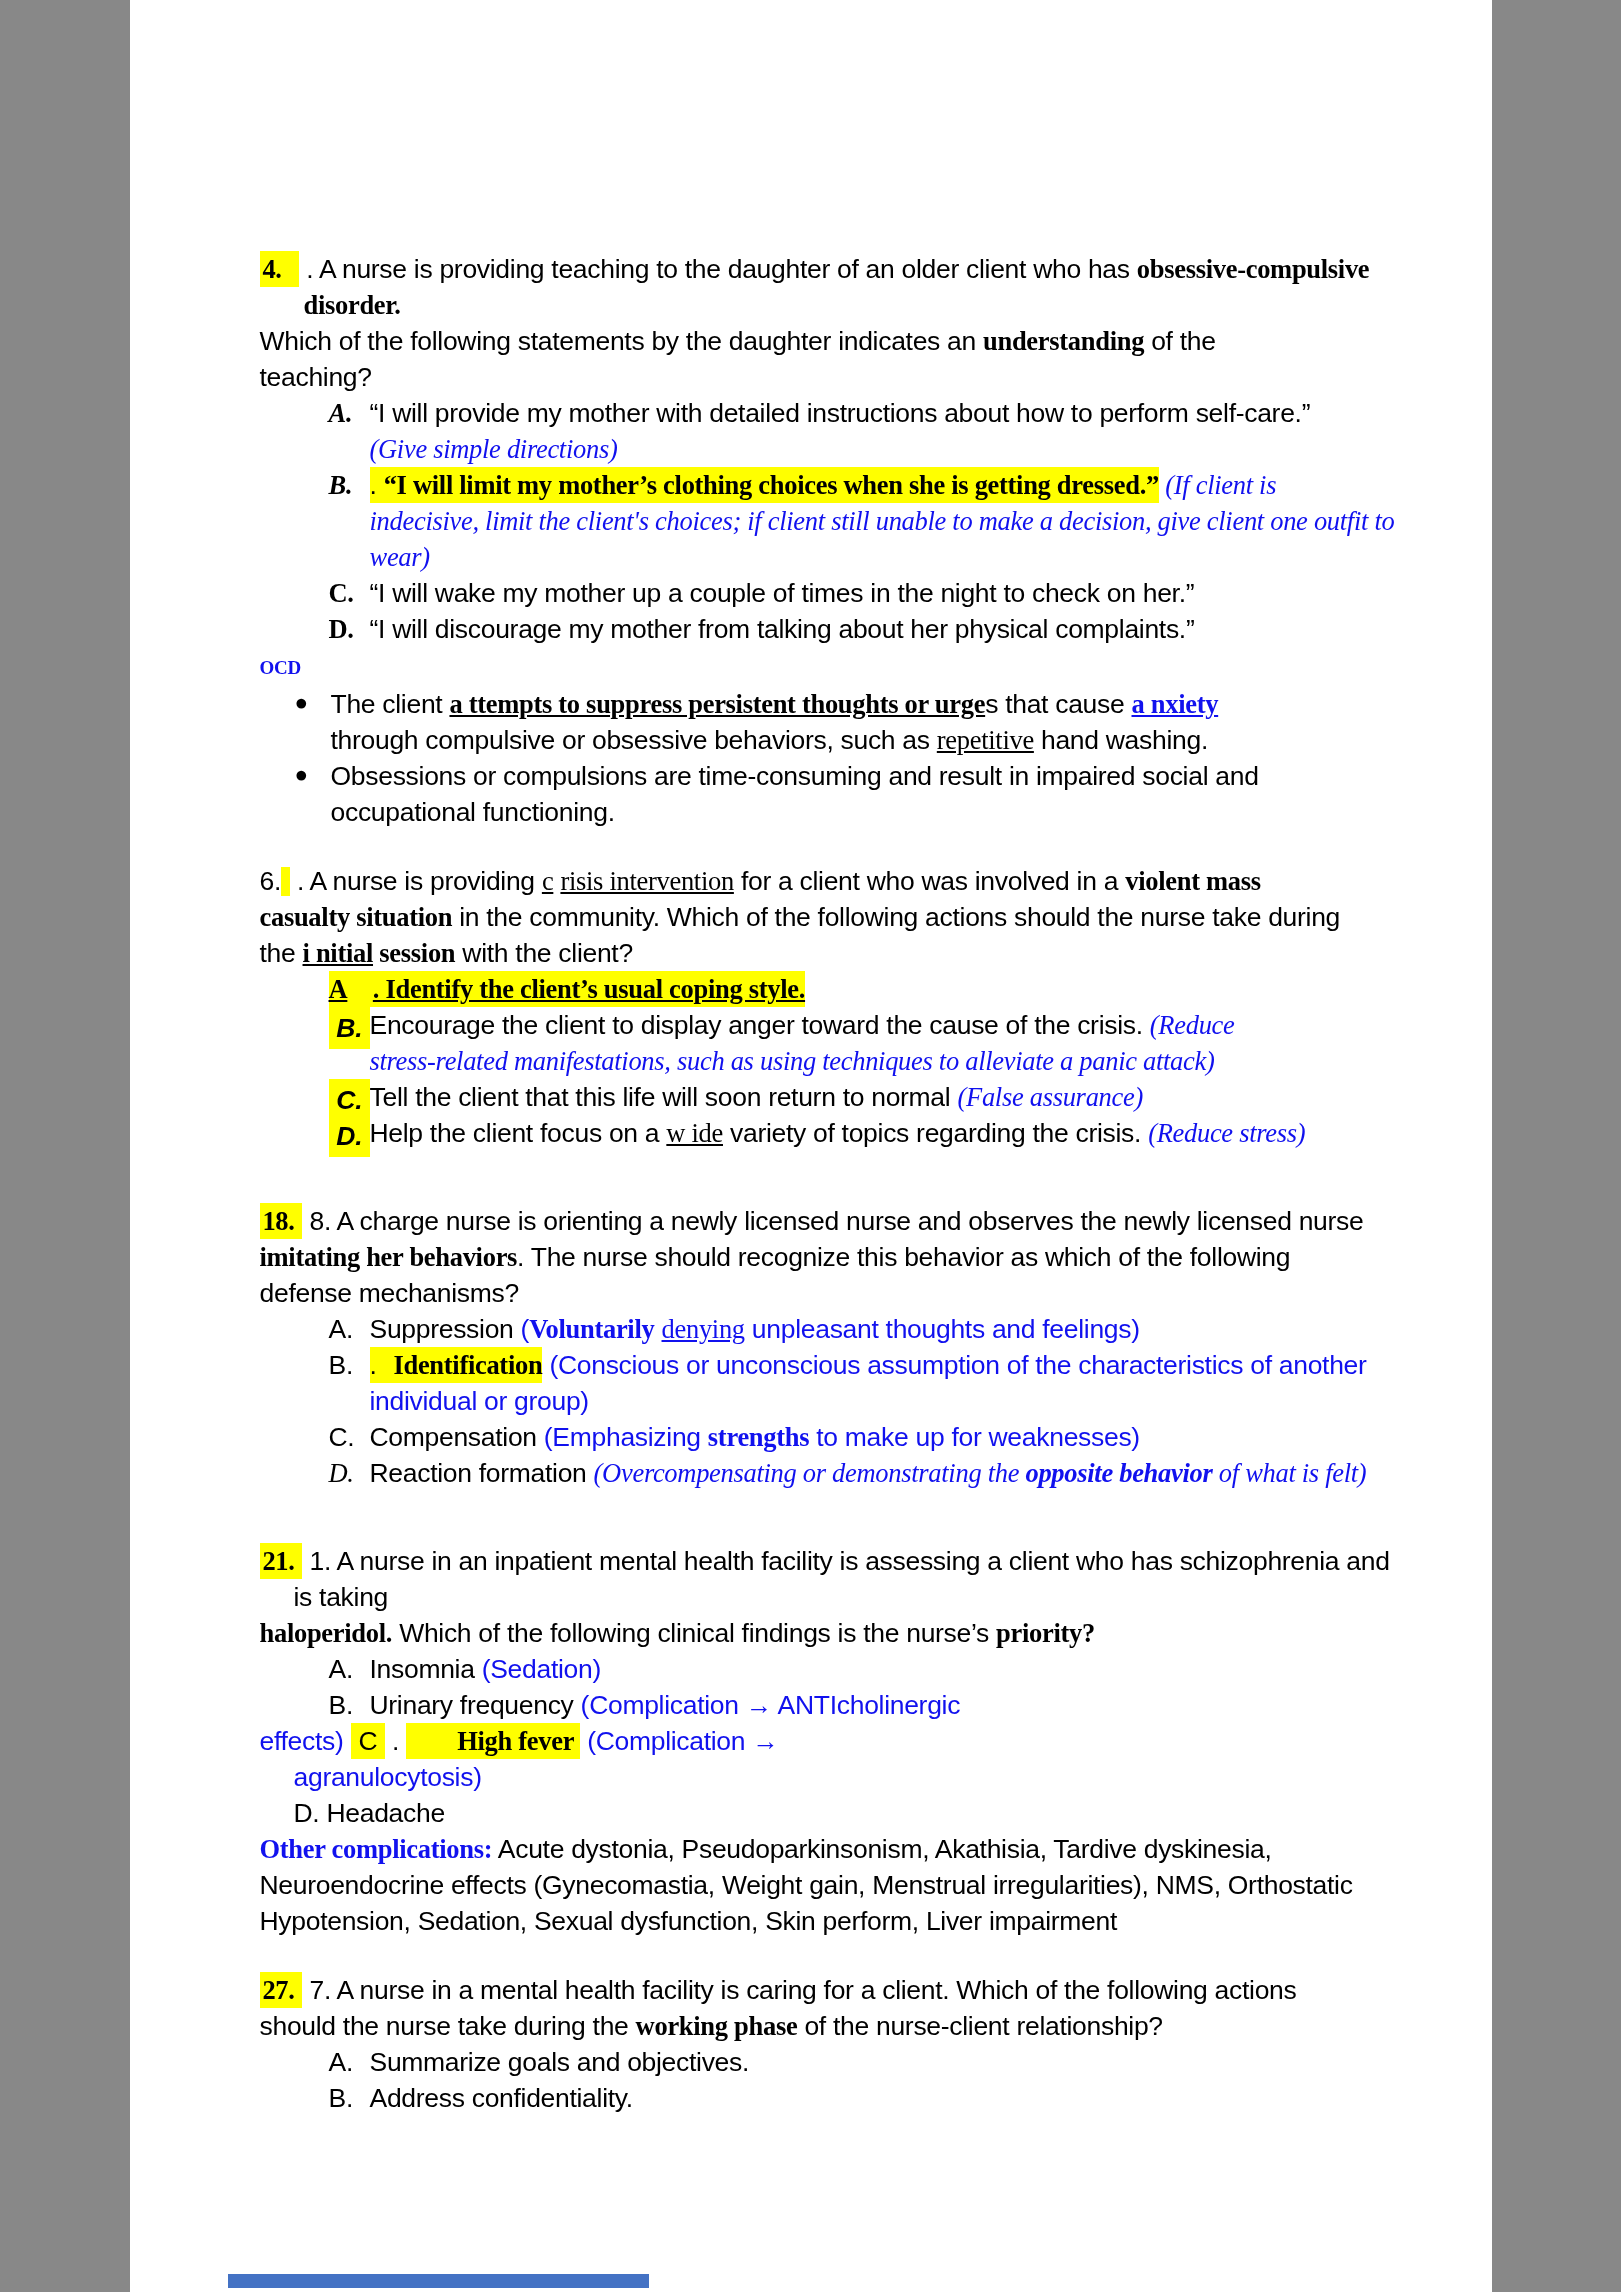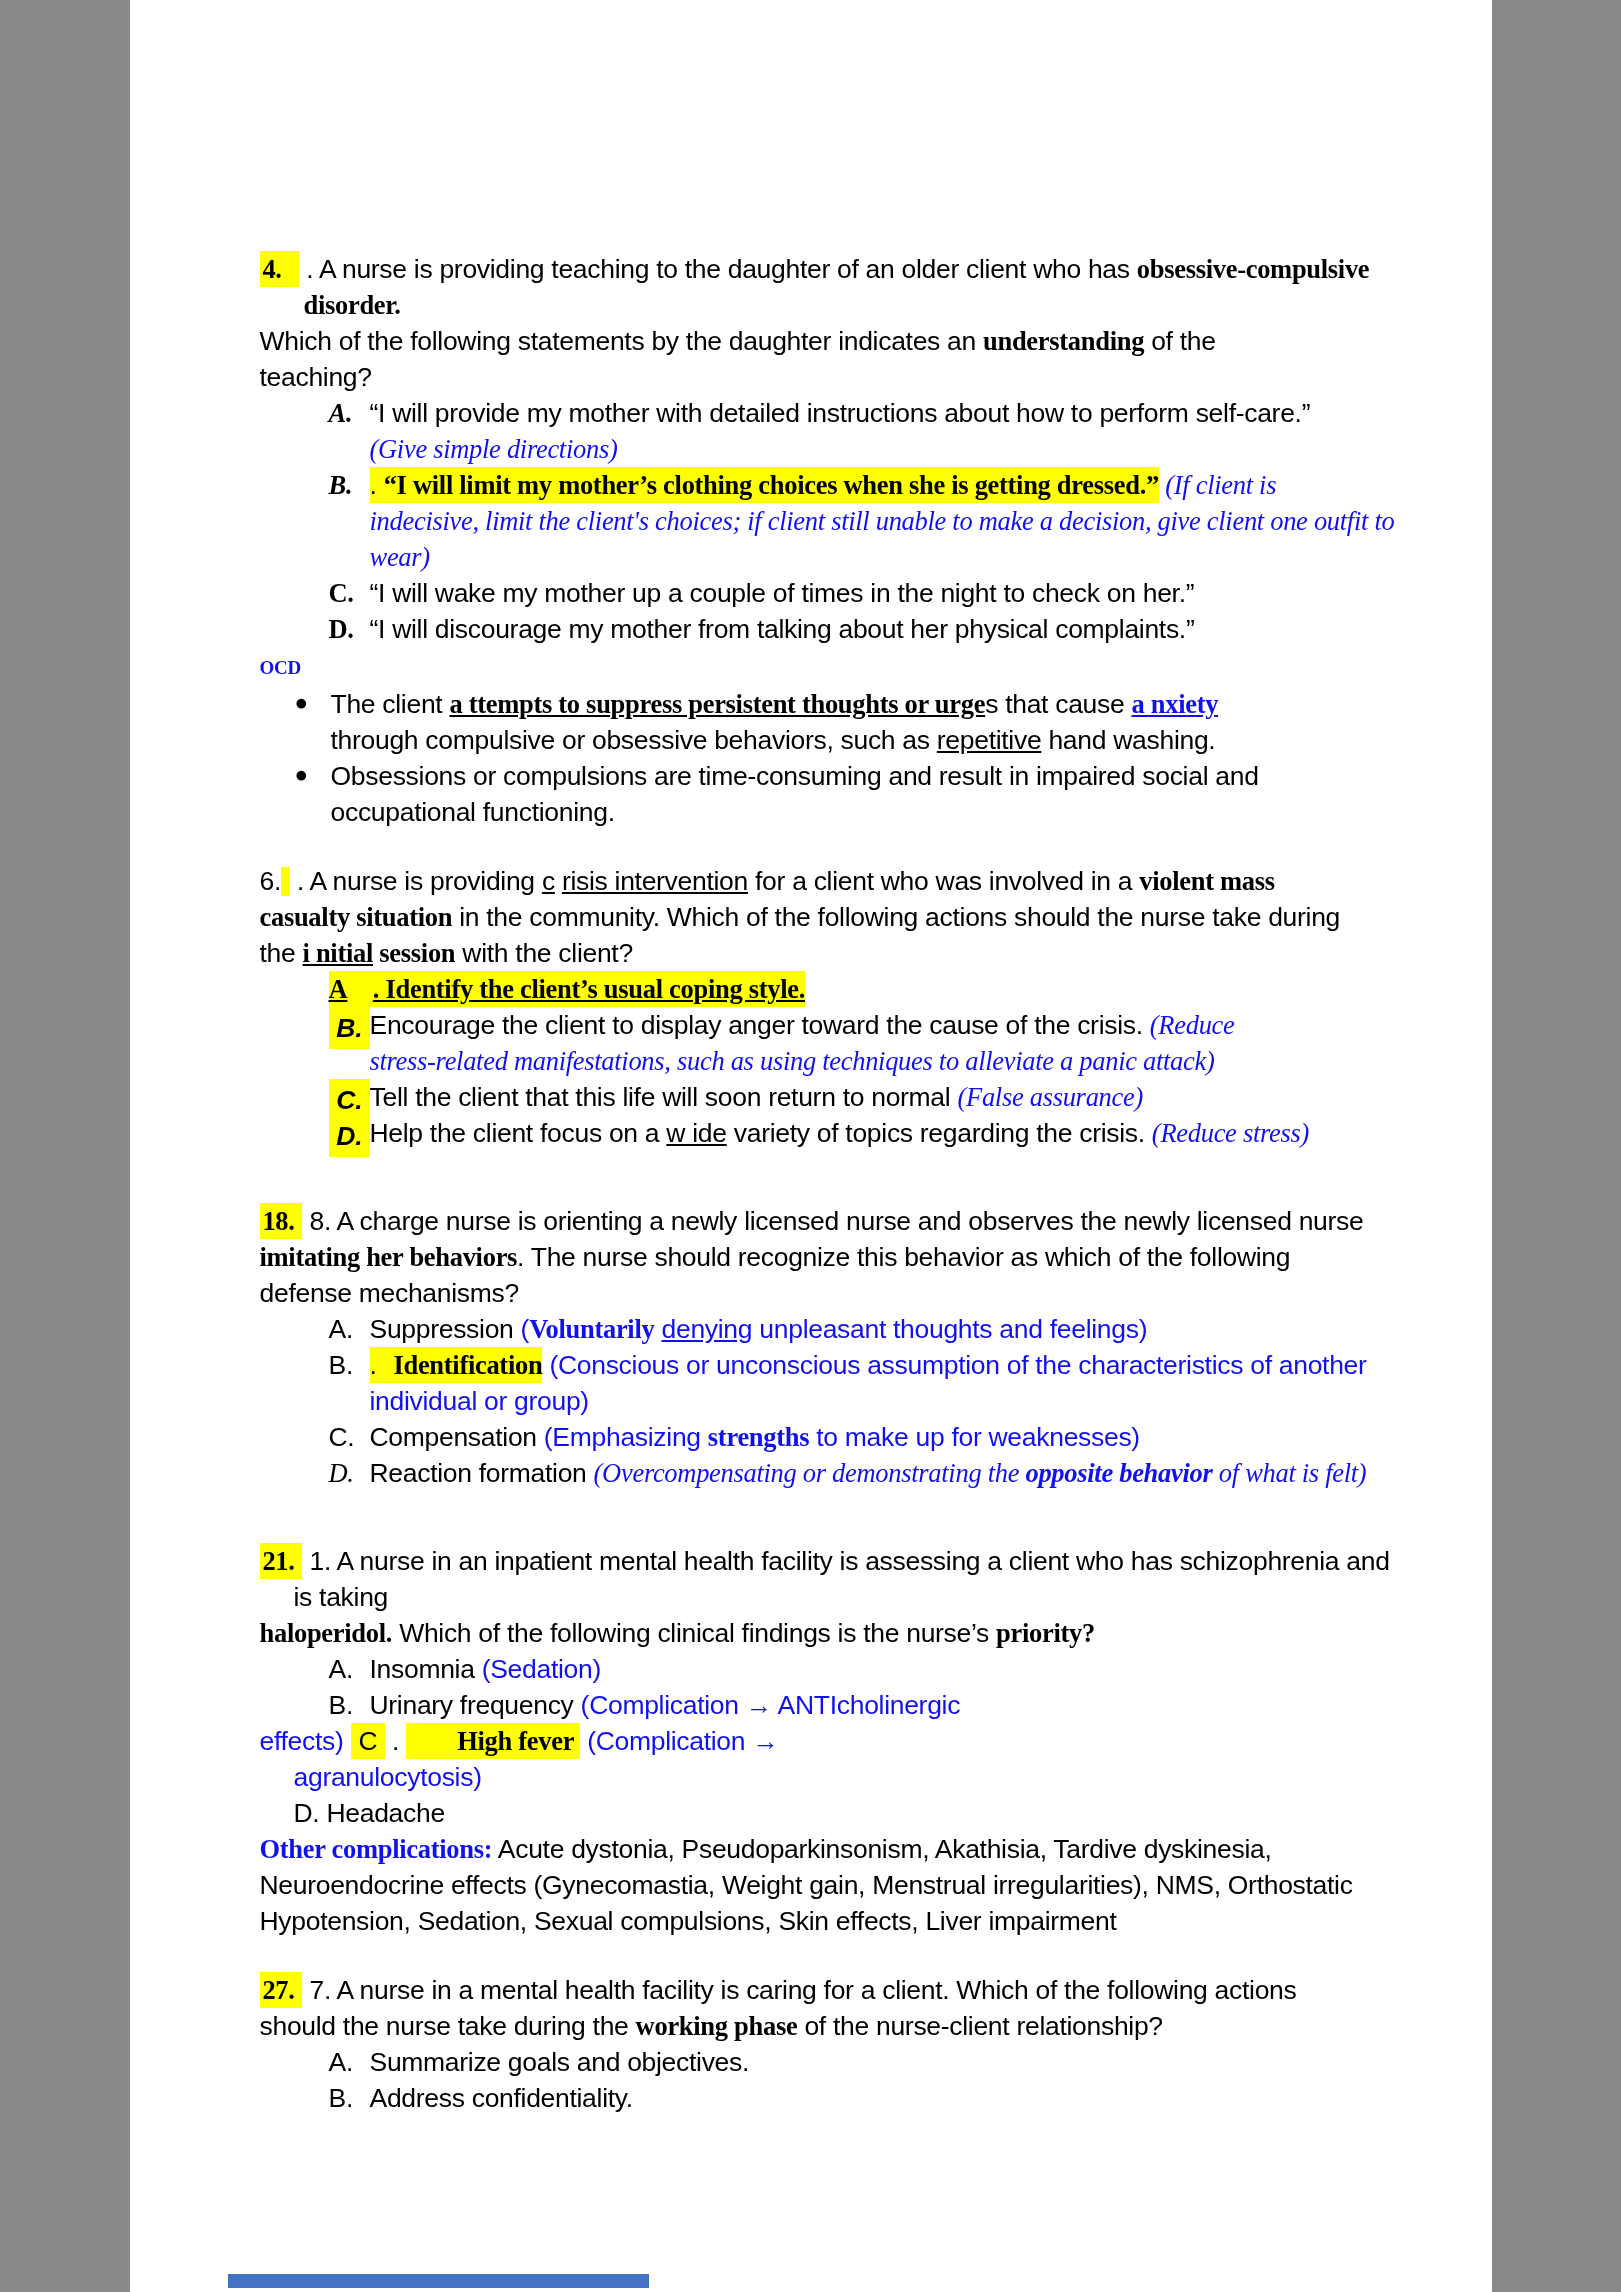--- a/index.html
+++ b/index.html
@@ -23,21 +23,21 @@
   .optpad{padding-left:69px;text-decoration:underline;}
   .bullet{position:relative;padding-left:71px;}
   .bullet>.dot{position:absolute;left:35px;top:-1px;font-size:22.5px;}
   .bcont{padding-left:71px;}
   .serifb{font-family:"Liberation Serif","DejaVu Serif",serif;font-weight:bold;}
   .serifbi{font-family:"Liberation Serif","DejaVu Serif",serif;font-weight:bold;font-style:italic;}
   .serifi{font-family:"Liberation Serif","DejaVu Serif",serif;font-style:italic;}
   .bsansi{font-style:italic;font-weight:bold;}
   .blue{color:#1111ee;}
   .note{color:#1111ee;font-family:"Liberation Serif","DejaVu Serif",serif;font-style:italic;}
-  .u{text-decoration:underline;}
+  .u{text-decoration:underline;font-family:Liberation Serif, serif;}
   .hl{background:#ffff00;padding-top:2.9px;padding-bottom:2.9px;}
   .numhl{padding-left:2.9px;padding-right:17.6px;}
   .numhl2{padding-left:2.9px;padding-right:7.8px;}
   .hl-thin{display:inline-block;width:8.8px;height:29px;background:#ffff00;vertical-align:text-bottom;}
   .gap40{margin-top:33px;}
   .gap41{margin-top:52px;}
   .gap35{margin-top:52px;}
   .ocdtitle{font-size:19px;}
   .padgap{padding-left:25.5px;}
   .dotgap{padding-right:9.8px;}
@@ -184,21 +184,21 @@
       <div class="line ind35">
         <span>D. Headache</span>
       </div>
       <div class="line">
         <span class="serifb blue">Other complications:</span><span> Acute dystonia, Pseudoparkinsonism, Akathisia, Tardive dyskinesia,</span>
       </div>
       <div class="line">
         <span>Neuroendocrine effects (Gynecomastia, Weight gain, Menstrual irregularities), NMS, Orthostatic</span>
       </div>
       <div class="line">
-        <span>Hypotension, Sedation, Sexual compulsions, Skin effects, Liver impairment</span>
+        <span>Hypotension, Sedation, Sexual dysfunction, Skin perform, Liver impairment</span>
       </div>
     </section>
 
     <section class="gap40">
       <div class="line">
         <span class="hl serifb numhl2">27.</span><span> 7. A nurse in a mental health facility is caring for a client. Which of the following actions</span>
       </div>
       <div class="line">
         <span>should the nurse take during the </span><span class="serifb">working phase</span><span> of the nurse-client relationship?</span>
       </div>

